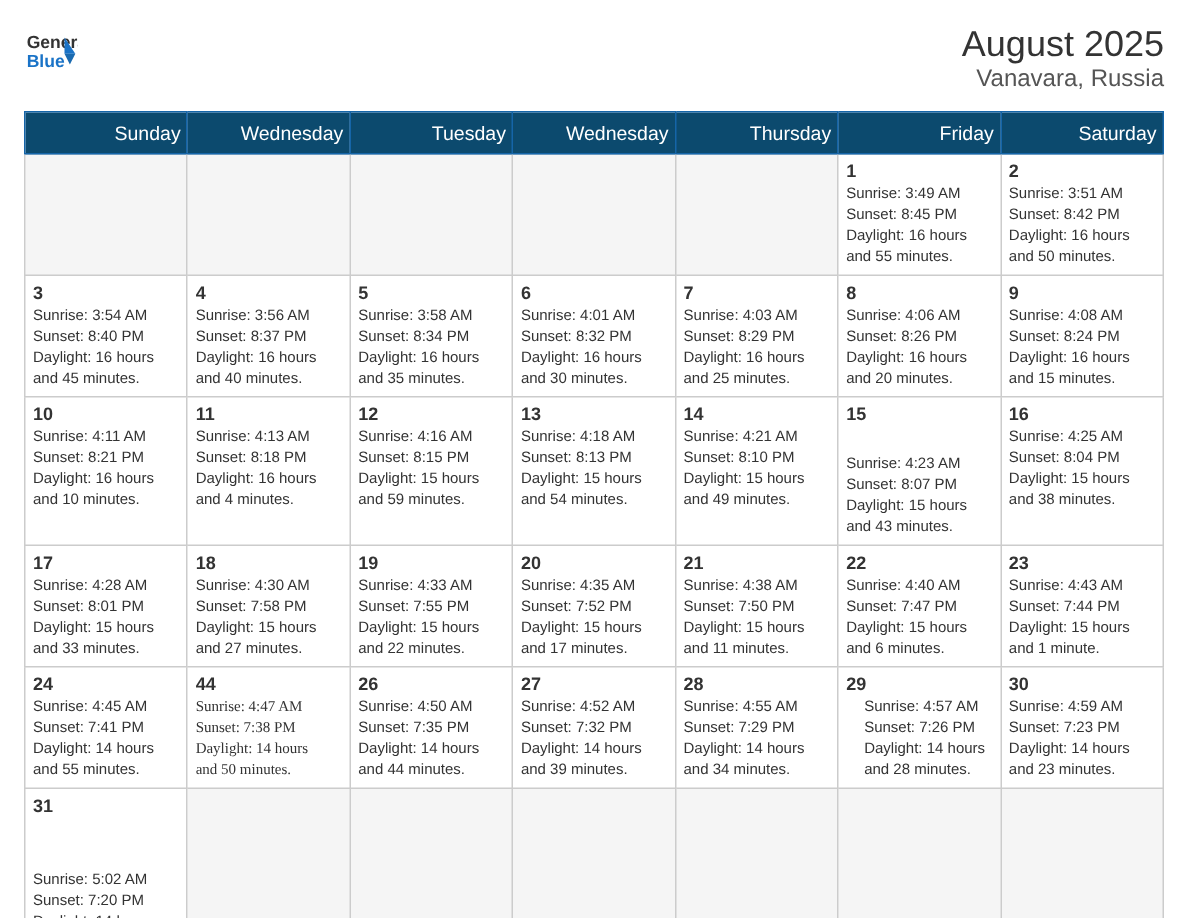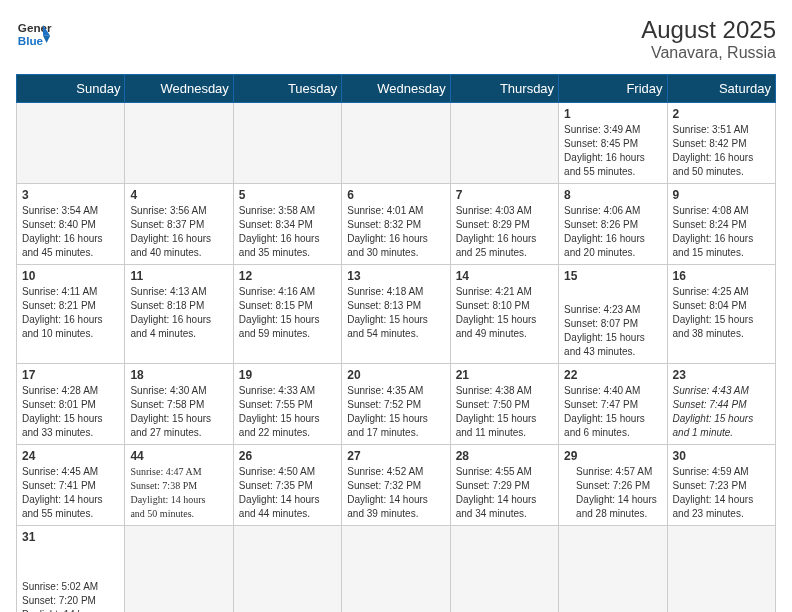--- a/index.html
+++ b/index.html
@@ -271,21 +271,21 @@
         </td>
         <td>
           <span class="day-num">22</span>
           <div class="day-info" style="white-space: pre-line;">Sunrise: 4:40 AM
 Sunset: 7:47 PM
 Daylight: 15 hours
 and 6 minutes.</div>
         </td>
         <td>
           <span class="day-num">23</span>
-          <div class="day-info" style="white-space: pre-line; font-style: italic;">Sunrise: 4:43 AM
+          <div class="day-info" style="white-space: pre-line;">Sunrise: 4:43 AM
 Sunset: 7:44 PM
 Daylight: 15 hours
 and 1 minute.</div>
         </td>
       </tr>
       <tr class="week-row">
         <td>
           <span class="day-num">24</span>
           <div class="day-info" style="white-space: pre-line;">Sunrise: 4:45 AM
 Sunset: 7:41 PM

